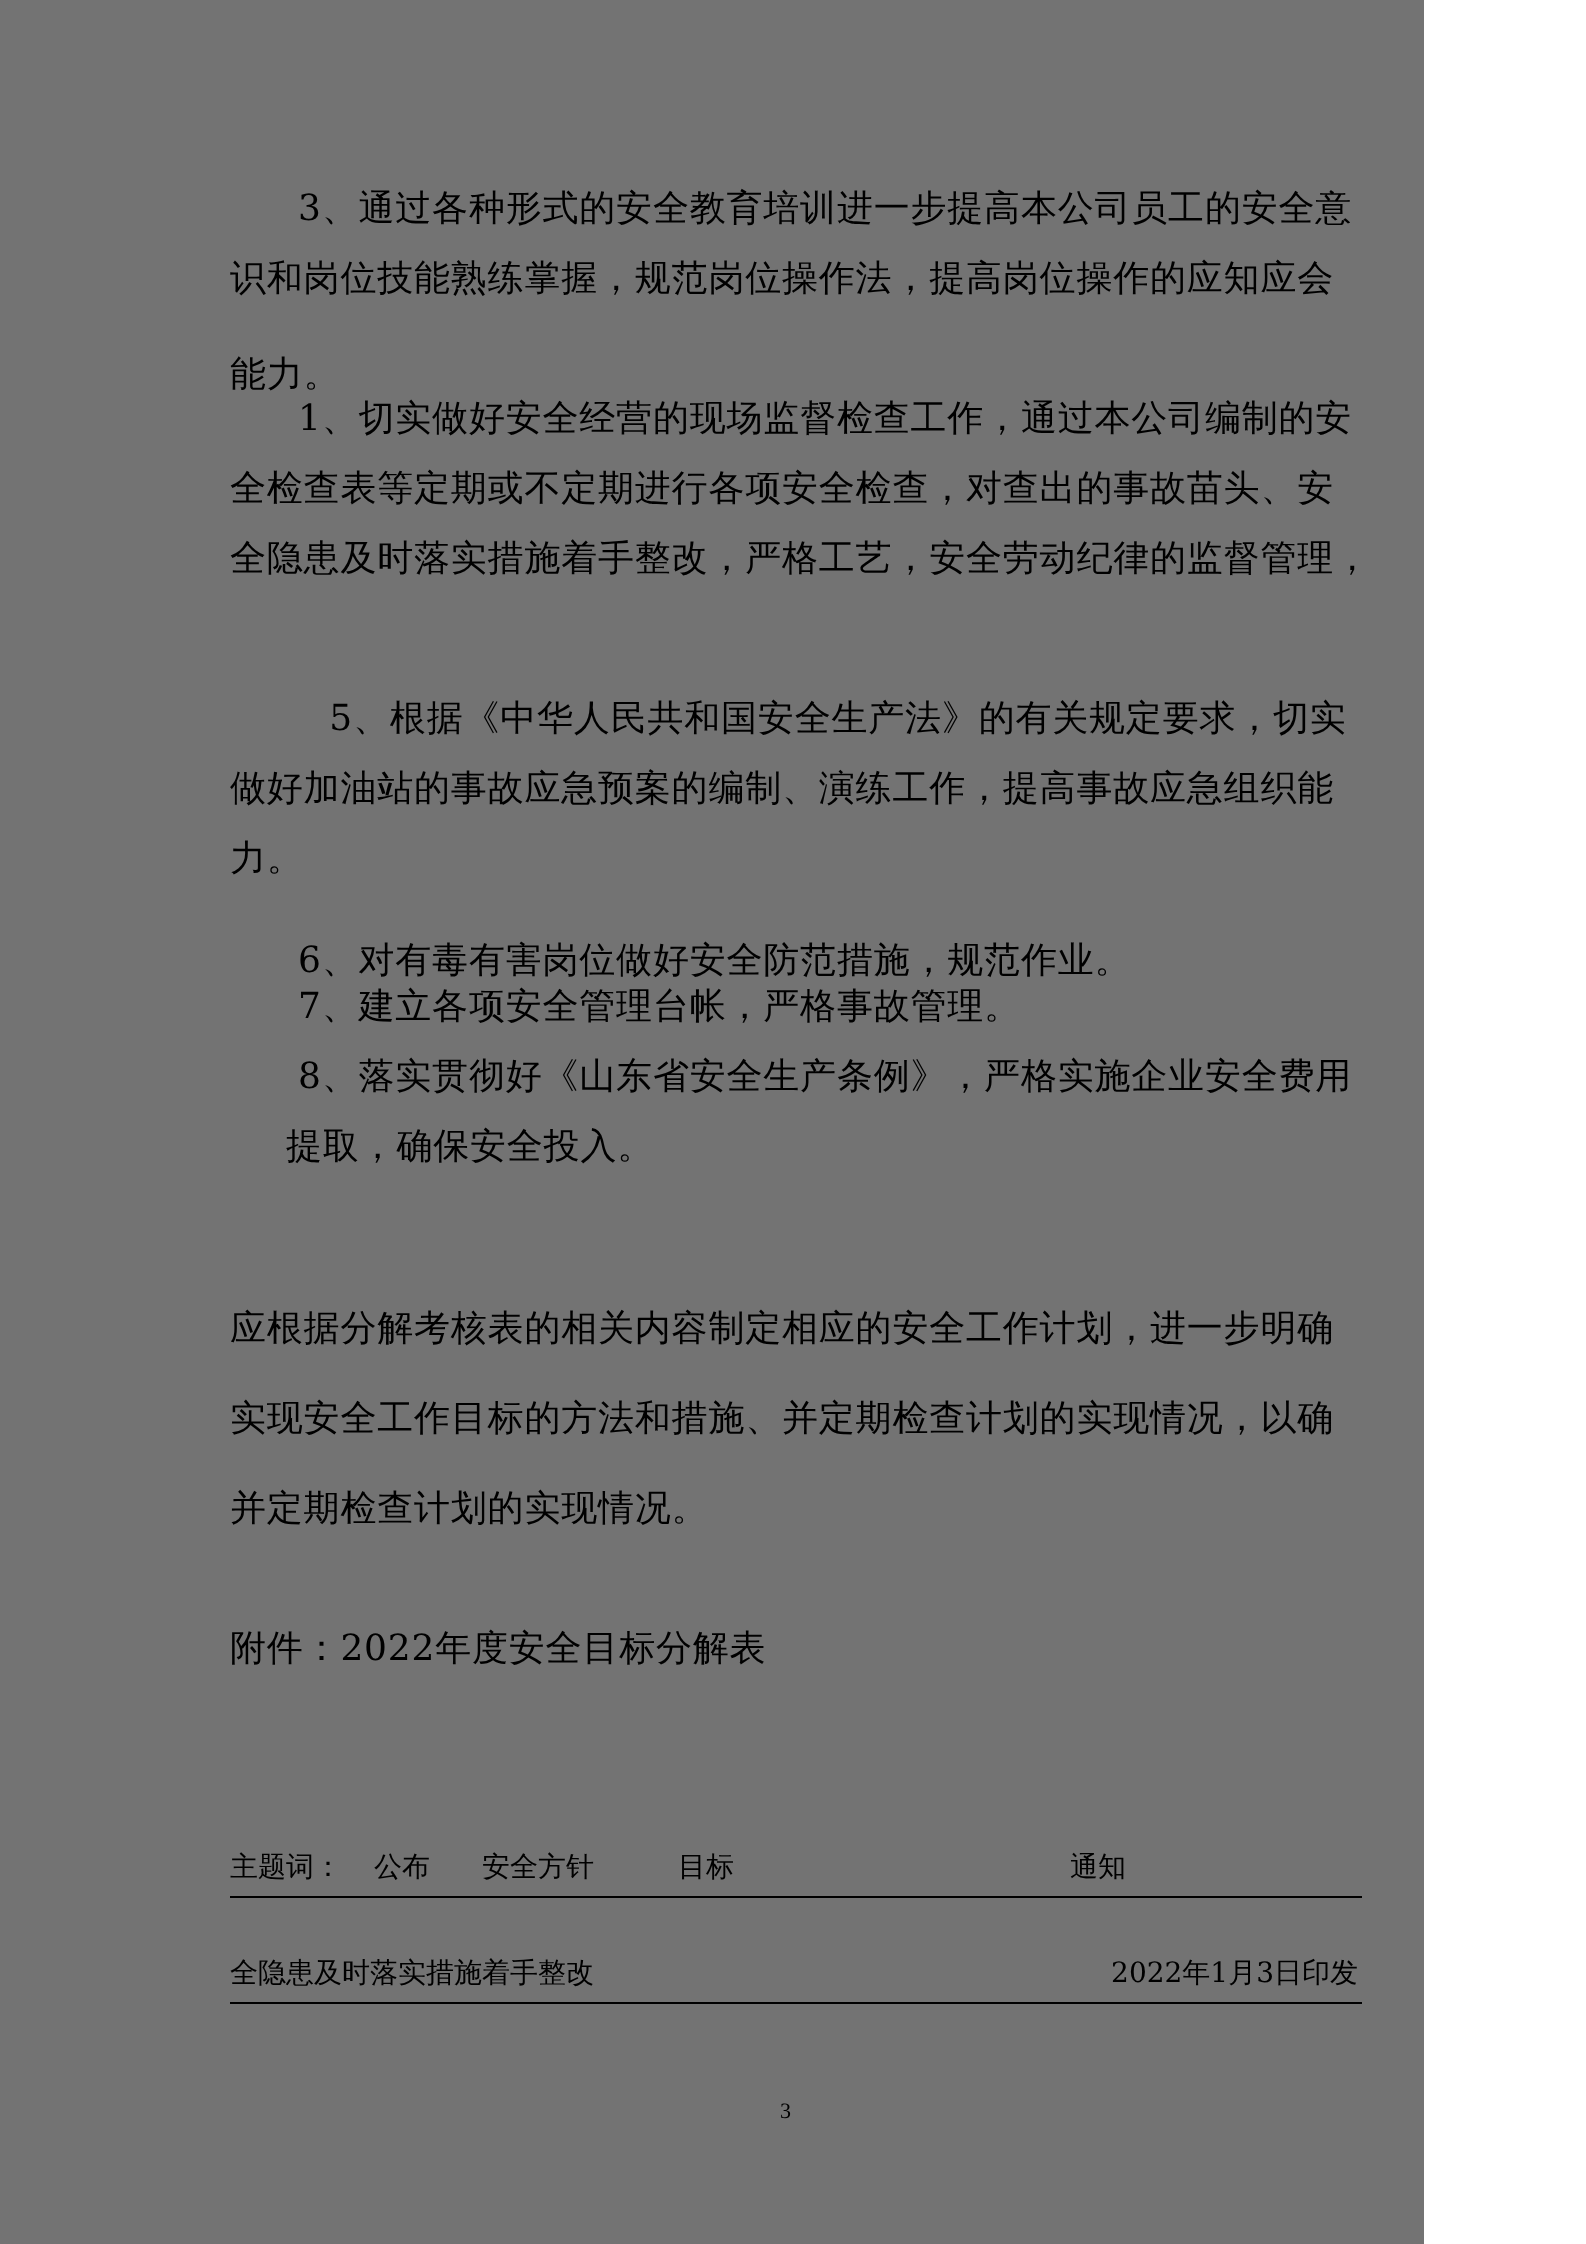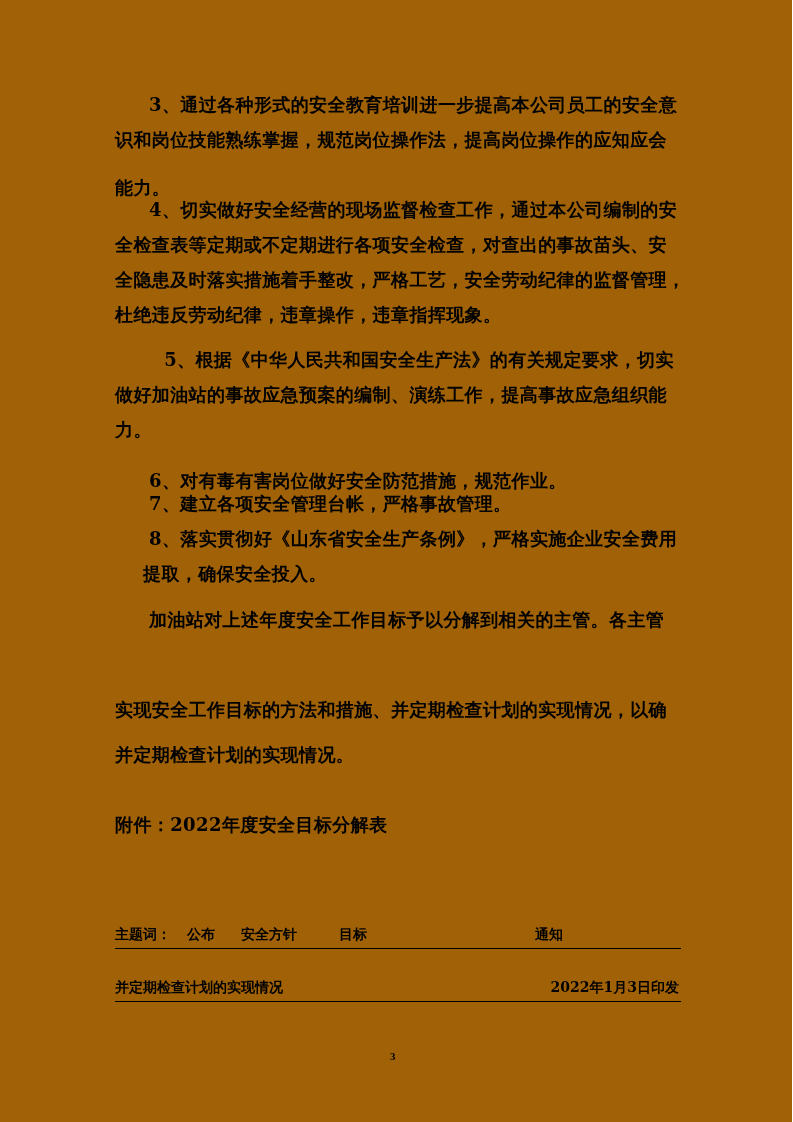--- a/index.html
+++ b/index.html
@@ -1,21 +1,21 @@
 <!DOCTYPE html>
 <html><head>
   <meta charset="utf-8">
   <style>
     html, body { margin: 0; padding: 0; background: #ffffff; }
     body {
       width: 793px; height: 1122px; position: relative; overflow: hidden;
       font-family: "DejaVu Serif", "Liberation Serif", serif;
       color: #000000;
     }
-    .page { position: absolute; left: 0; top: 0; width: 792px; height: 1122px; background: #a16207; font-weight: bold; }
+    .page { position: absolute; left: 0; top: 0; width: 712px; height: 1122px; background: #737373; }
     .line {
       position: absolute; left: 115px; width: 566px;
       font-size: 18px; line-height: 20px; white-space: nowrap;
       letter-spacing: 0.4px;
     }
     .indent { left: 149px; width: 532px; }
     .footer-line {
       position: absolute; left: 115px; width: 566px; height: 26px;
       border-bottom: 1.5px solid #000;
       font-size: 14px; line-height: 24px; white-space: nowrap;
@@ -28,49 +28,48 @@
   </style>
 </head>
 <body>
 
 <div class="page">
 
   <div class="line indent" style="top:95px;">3、通过各种形式的安全教育培训进一步提高本公司员工的安全意</div>
   <div class="line" style="top:130px;">识和岗位技能熟练掌握，规范岗位操作法，提高岗位操作的应知应会</div>
   <div class="line" style="top:165px;margin-top:13px;">能力。</div>
 
-  <div class="line indent" style="top:200px;">4、切实做好安全经营的现场监督检查工作，通过本公司编制的安</div>
+  <div class="line indent" style="top:200px;">1、切实做好安全经营的现场监督检查工作，通过本公司编制的安</div>
   <div class="line" style="top:235px;">全检查表等定期或不定期进行各项安全检查，对查出的事故苗头、安</div>
   <div class="line" style="top:270px;">全隐患及时落实措施着手整改，严格工艺，安全劳动纪律的监督管理，</div>
-  <div class="line" style="top:305px;">杜绝违反劳动纪律，违章操作，违章指挥现象。</div>
 
   <div class="line indent" style="top:350px; left:153px;text-align:center;">5、根据《中华人民共和国安全生产法》的有关规定要求，切实</div>
   <div class="line" style="top:385px;">做好加油站的事故应急预案的编制、演练工作，提高事故应急组织能</div>
   <div class="line" style="top:420px;">力。</div>
 
   <div class="line indent" style="top:459px;margin-top:12px;">6、对有毒有害岗位做好安全防范措施，规范作业。</div>
 
   <div class="line indent" style="top:494px;">7、建立各项安全管理台帐，严格事故管理。</div>
 
   <div class="line indent" style="top:529px;">8、落实贯彻好《山东省安全生产条例》，严格实施企业安全费用</div>
   <div class="line" style="top:564px;margin-left:28px;">提取，确保安全投入。</div>
 
-  <div class="line indent" style="top:610px;">加油站对上述年度安全工作目标予以分解到相关的主管。各主管</div>
+  <div class="line" style="top:655px;">应根据分解考核表的相关内容制定相应的安全工作计划，进一步明确</div>
   <div class="line" style="top:700px;">实现安全工作目标的方法和措施、并定期检查计划的实现情况，以确</div>
   <div class="line" style="top:745px;">并定期检查计划的实现情况。</div>
 
   <div class="line" style="top:815px;">附件：2022年度安全目标分解表</div>
 
   <div class="footer-line" style="top:922px;">
     <span class="fl-item" style="left:0;">主题词：</span>
     <span class="fl-item" style="left:72px;">公布</span>
     <span class="fl-item" style="left:126px;">安全方针</span>
     <span class="fl-item" style="left:224px;">目标</span>
     <span class="fl-item" style="left:420px;">通知</span>
   </div>
 
   <div class="footer-line" style="top:975px;">
-    <span class="fl-item" style="left:0;">并定期检查计划的实现情况</span>
+    <span class="fl-item" style="left:0;">全隐患及时落实措施着手整改</span>
     <span class="fl-item" style="right:2px;">2022年1月3日印发</span>
   </div>
 
   <div class="page-num">3</div>
 </div>
 
 </body></html>

